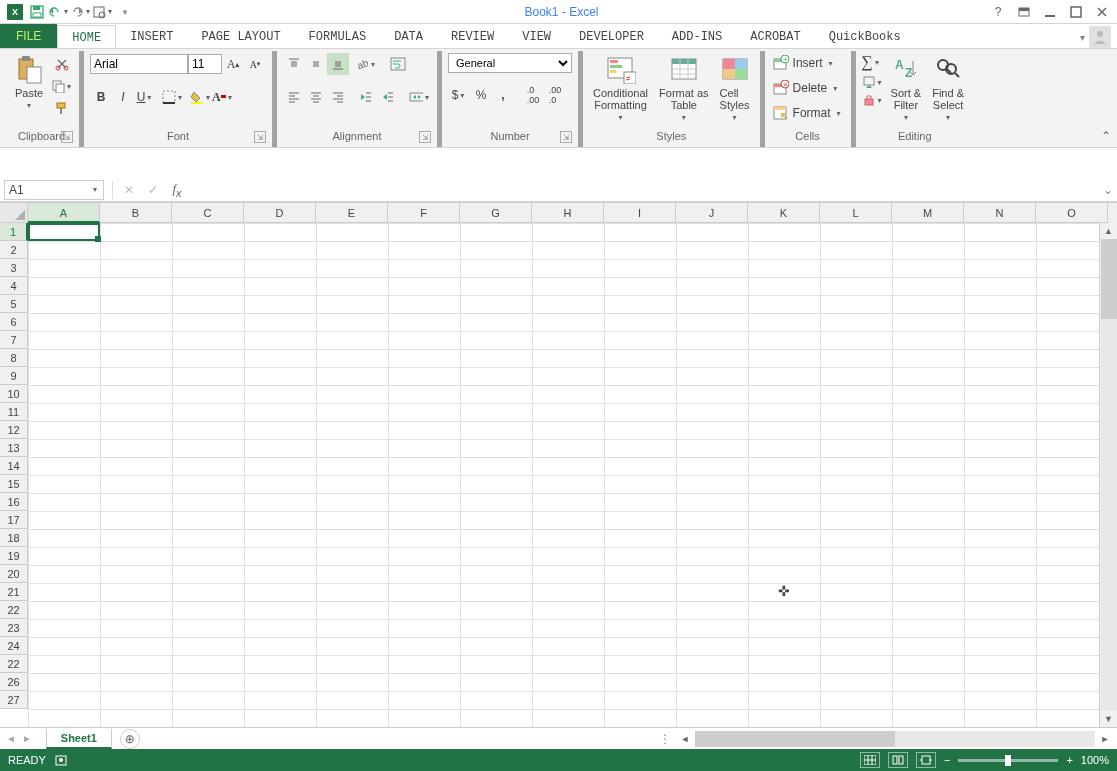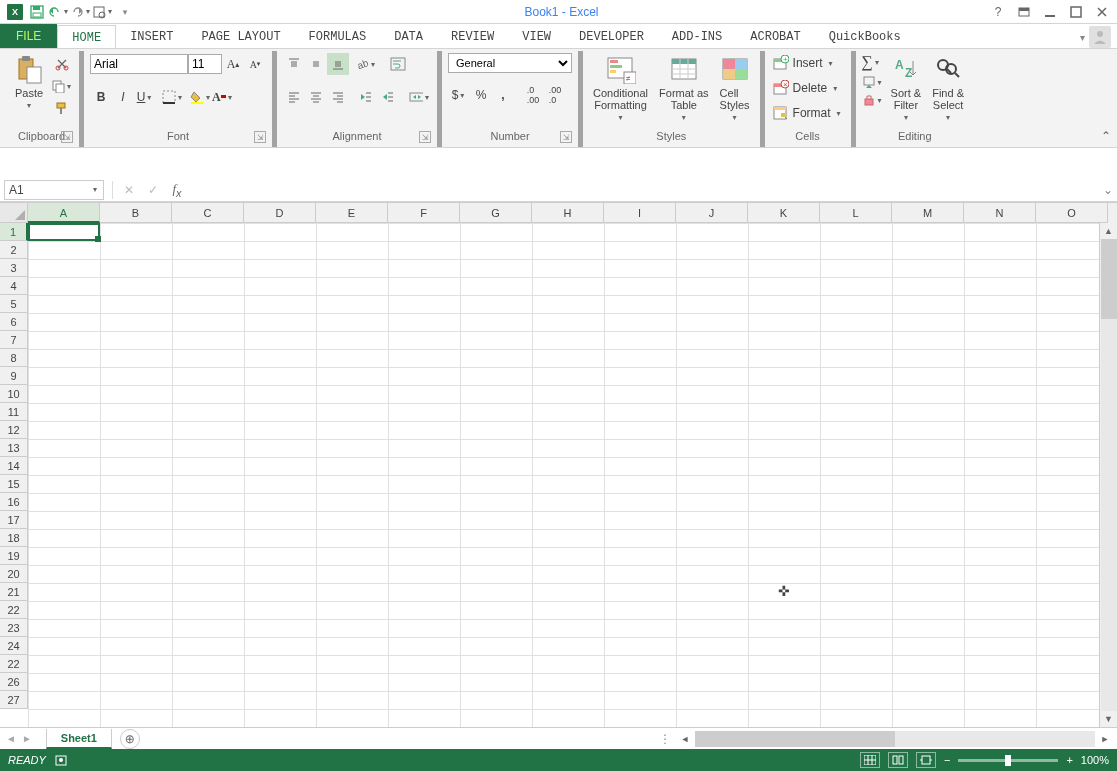--- a/index.html
+++ b/index.html
@@ -78,21 +78,21 @@
 .sheetnav span{ cursor:pointer; font-size:10px; }
 .sheettab { height:20px; padding:0 14px; border:1px solid #ccc; border-top:none; background:#fff; font-size:11px; display:flex; align-items:center; margin-left:8px; border-bottom:2px solid #217346; cursor:pointer; font-weight:bold; color:#217346;}
 .addsheet { width:20px; height:20px; border:1px solid #ccc; border-radius:50%; margin-left:8px; display:flex; align-items:center; justify-content:center; cursor:pointer; color:#666; font-size:12px; }
 .hscroll-area { flex:1; display:flex; justify-content:flex-end; align-items:center; padding-right:4px; }
 .hsplit { color:#888; margin-right:6px; }
 .htrack { width:400px; height:16px; background:#e8e8e8; position:relative; margin:0 2px; }
 .hthumb { position:absolute; left:0; width:200px; height:16px; background:#cdcdcd; }
 
 
 .statusbar { height:22px; background:#217346; color:#fff; display:flex; align-items:center; font-size:11px; padding:0 8px; gap:12px; }
-.status-left { display:flex; align-items:center; gap:8px;font-style:italic; }
+.status-left { display:flex; align-items:center; gap:8px; }
 .status-right { margin-left:auto; display:flex; align-items:center; gap:8px; }
 .viewbtn { width:20px; height:16px; border:1px solid rgba(255,255,255,0.5); display:flex; align-items:center; justify-content:center; cursor:pointer; font-size:9px; }
 .zoomslider { width:100px; height:3px; background:rgba(255,255,255,0.5); position:relative; }
 .zoomslider .tick { position:absolute; left:50%; top:-3px; width:1px; height:9px; background:#fff; }
 .zoomslider .thumb { position:absolute; left:50%; top:-4px; width:6px; height:11px; background:#fff; margin-left:-3px; }
 
 .cursor-cross { position:absolute; left:778px; top:583px; font-size:14px; color:#444; pointer-events:none; }
 svg { display:block; }
 </style>
 </head>

